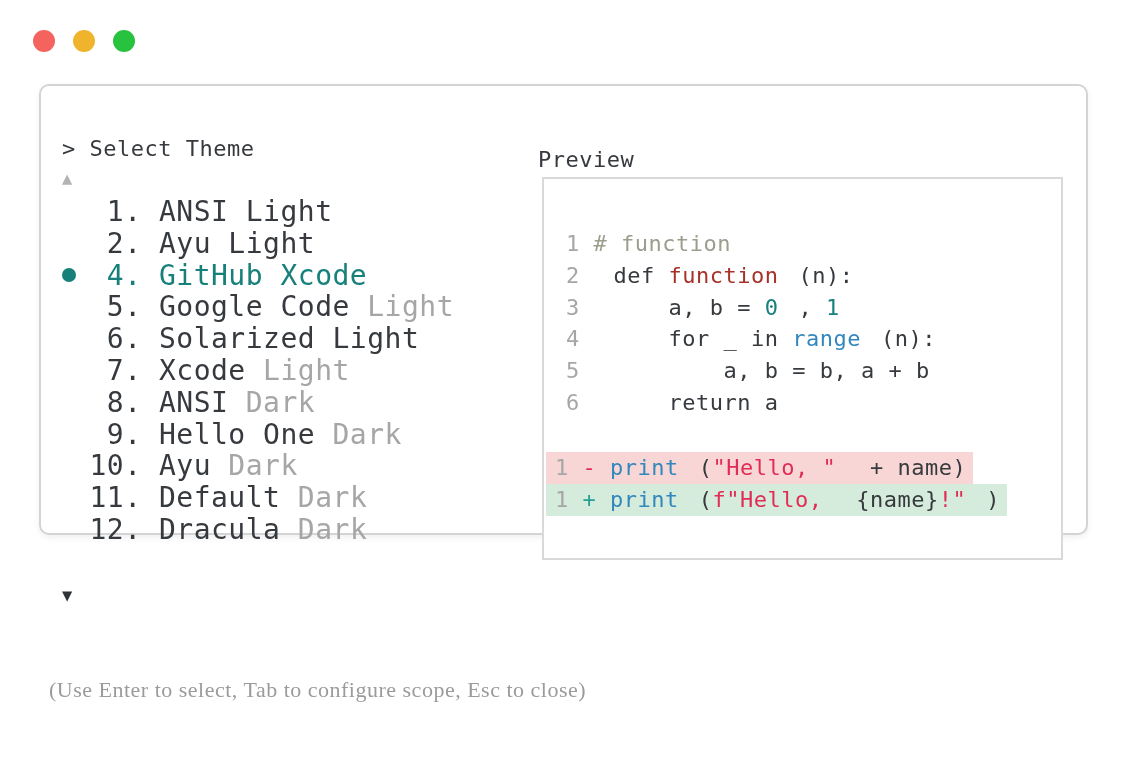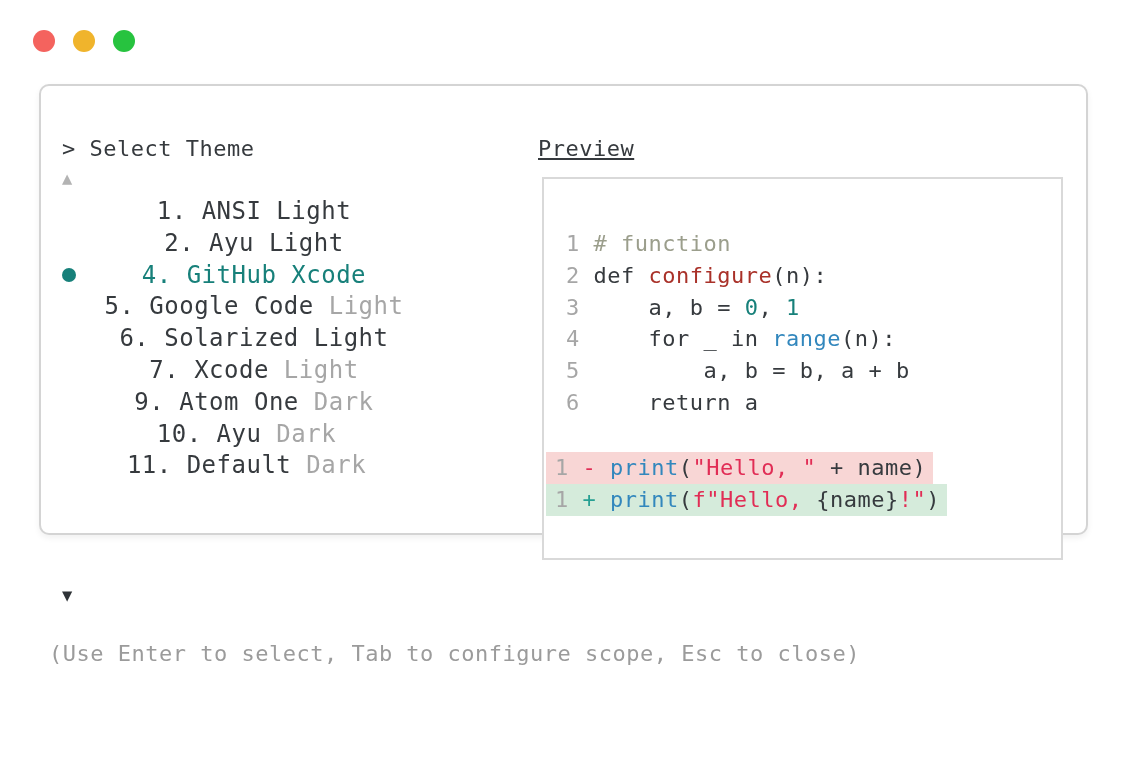--- a/index.html
+++ b/index.html
@@ -18,49 +18,49 @@
   
   .panel{
     position:absolute;left:39px;top:84px;width:1049px;height:451px;box-sizing:border-box;
     background:#ffffff;border:2px solid var(--panel-border,#d4d4d4);border-radius:10px;
     box-shadow:0 3px 6px rgba(0,0,0,0.06);
   }
   .abs{position:absolute;white-space:pre;font-size:22px;line-height:32px;letter-spacing:0.5px;}
   .prompt{left:21px;top:47px;color:var(--ink,#363a3e);}
   .scroll-up{left:21px;top:76px;font-size:17px;color:var(--arrow-up,#b3b3b3);cursor:pointer;}
   .scroll-down{left:21px;top:493px;font-size:17px;color:var(--arrow-down,#2f3337);cursor:pointer;}
-  .hint{left:8px;top:552px;color:var(--hint,#9b9b9b);}
+  .hint{left:8px;top:588px;color:var(--hint,#9b9b9b);font-family:Liberation Serif, serif;}
 
   
   #theme-list{position:absolute;left:21px;top:110px;}
-  .row{position:relative;white-space:pre;font-size:24px;line-height:31.8px;letter-spacing:0.5px;
-       color:var(--ink,#363a3e);cursor:pointer;text-align:center;}
+  .row{position:relative;white-space:pre;font-size:28px;line-height:31.8px;letter-spacing:0.5px;
+       color:var(--ink,#363a3e);cursor:pointer;}
   .row .marker{display:inline-block;width:27.5px;}
   .row .dot{position:absolute;left:0px;top:50%;transform:translateY(-50%);
             width:14px;height:14px;border-radius:50%;background:var(--teal,#17807a);}
   .row .num,.row .name{color:var(--ink,#363a3e);}
   .row .suffix{color:var(--muted,#a6a6a6);}
   .row.selected .num,.row.selected .name{color:var(--teal,#17807a);}
 
   
-  .preview-label{left:497px;top:47px;color:var(--ink,#363a3e);text-decoration:underline;}
+  .preview-label{left:497px;top:58px;color:var(--ink,#363a3e);}
   .preview-box{
     position:absolute;left:501px;top:91px;width:521px;height:383px;box-sizing:border-box;
     background:#ffffff;border:2px solid var(--preview-border,#d9d9d9);
   }
   #code-block{position:absolute;left:22px;top:49px;}
   .code-line{white-space:pre;font-size:22px;line-height:31.8px;letter-spacing:0.5px;}
   #diff-block{position:absolute;left:2px;top:273px;}
   .diff-row{white-space:pre;font-size:22px;line-height:31.8px;letter-spacing:0.5px;
             width:max-content;padding:0 7px 0 9px;}
   .diff-row.removed{background:var(--removed-bg,#f8d6d5);}
   .diff-row.added{background:var(--added-bg,#d5ebdb);}
 
   
-  .seg-plain{color:var(--ink,#363a3e);}
+  .seg-plain{color:var(--ink,#363a3e);margin-left:20px;}
   .seg-num{color:var(--linenum,#a6a6a6);}
   .seg-comment{color:var(--comment,#9b9e8c);text-align:right;}
   .seg-func{color:var(--func-red,#a93129);}
   .seg-numlit{color:var(--teal,#17807a);}
   .seg-builtin{color:var(--blue,#3287bd);margin-top:36px;}
   .seg-string{color:var(--crimson,#e12d55);}
   .seg-minus{color:var(--crimson,#e12d55);}
   .seg-plus{color:var(--plus-teal,#27a093);}
 </style>
 </head>
@@ -75,32 +75,34 @@
 <div class="panel">
   <div class="abs prompt">&gt; Select Theme</div>
   <div class="abs scroll-up">▲</div>
   <div id="theme-list">
       <div class="row"><span class="marker"></span><span class="num"> 1. </span><span class="name">ANSI Light</span></div>
       <div class="row"><span class="marker"></span><span class="num"> 2. </span><span class="name">Ayu Light</span></div>
       <div class="row selected"><span class="dot"></span><span class="marker"></span><span class="num"> 4. </span><span class="name">GitHub Xcode</span></div>
       <div class="row"><span class="marker"></span><span class="num"> 5. </span><span class="name">Google Code</span><span class="suffix"> Light</span></div>
       <div class="row"><span class="marker"></span><span class="num"> 6. </span><span class="name">Solarized Light</span></div>
       <div class="row"><span class="marker"></span><span class="num"> 7. </span><span class="name">Xcode</span><span class="suffix"> Light</span></div>
-      <div class="row"><span class="marker"></span><span class="num"> 9. </span><span class="name">Atom One</span><span class="suffix"> Dark</span></div>
+      <div class="row"><span class="marker"></span><span class="num"> 8. </span><span class="name">ANSI</span><span class="suffix"> Dark</span></div>
+      <div class="row"><span class="marker"></span><span class="num"> 9. </span><span class="name">Hello One</span><span class="suffix"> Dark</span></div>
       <div class="row"><span class="marker"></span><span class="num">10. </span><span class="name">Ayu</span><span class="suffix"> Dark</span></div>
       <div class="row"><span class="marker"></span><span class="num">11. </span><span class="name">Default</span><span class="suffix"> Dark</span></div>
+      <div class="row"><span class="marker"></span><span class="num">12. </span><span class="name">Dracula</span><span class="suffix"> Dark</span></div>
     </div>
   <div class="abs scroll-down">▼</div>
   <div class="abs hint">(Use Enter to select, Tab to configure scope, Esc to close)</div>
 
   <div class="abs preview-label">Preview</div>
   <div class="preview-box">
     <div id="code-block">
         <div class="code-line"><span class="seg-num">1 </span><span class="seg-comment"># function</span></div>
-        <div class="code-line"><span class="seg-num">2 </span><span class="seg-plain">def </span><span class="seg-func">configure</span><span class="seg-plain">(n):</span></div>
+        <div class="code-line"><span class="seg-num">2 </span><span class="seg-plain">def </span><span class="seg-func">function</span><span class="seg-plain">(n):</span></div>
         <div class="code-line"><span class="seg-num">3 </span><span class="seg-plain">    a, b = </span><span class="seg-numlit">0</span><span class="seg-plain">, </span><span class="seg-numlit">1</span></div>
         <div class="code-line"><span class="seg-num">4 </span><span class="seg-plain">    for _ in </span><span class="seg-builtin">range</span><span class="seg-plain">(n):</span></div>
         <div class="code-line"><span class="seg-num">5 </span><span class="seg-plain">        a, b = b, a + b</span></div>
         <div class="code-line"><span class="seg-num">6 </span><span class="seg-plain">    return a</span></div>
       </div>
     <div id="diff-block">
         <div class="diff-row removed"><span class="seg-num">1 </span><span class="seg-minus">- </span><span class="seg-builtin">print</span><span class="seg-plain">(</span><span class="seg-string">"Hello, "</span><span class="seg-plain"> + name)</span></div>
         <div class="diff-row added"><span class="seg-num">1 </span><span class="seg-plus">+ </span><span class="seg-builtin">print</span><span class="seg-plain">(</span><span class="seg-string">f"Hello, </span><span class="seg-plain">{name}</span><span class="seg-string">!"</span><span class="seg-plain">)</span></div>
       </div>
   </div>

